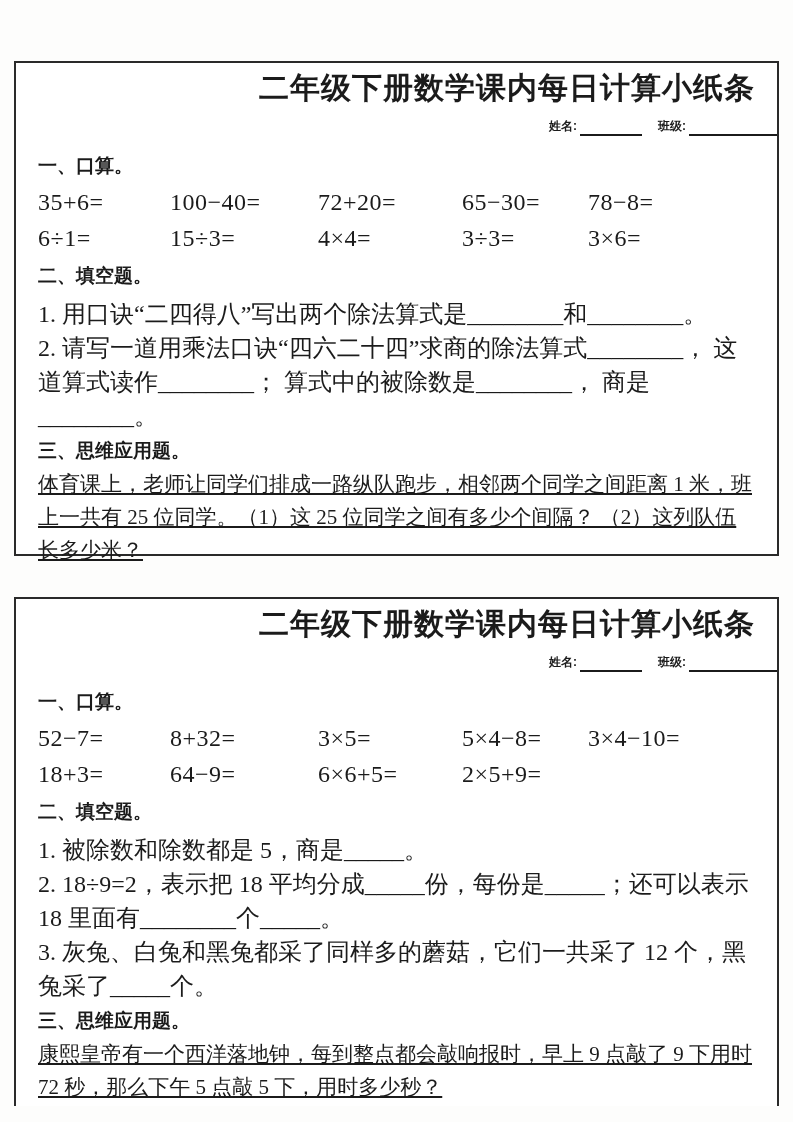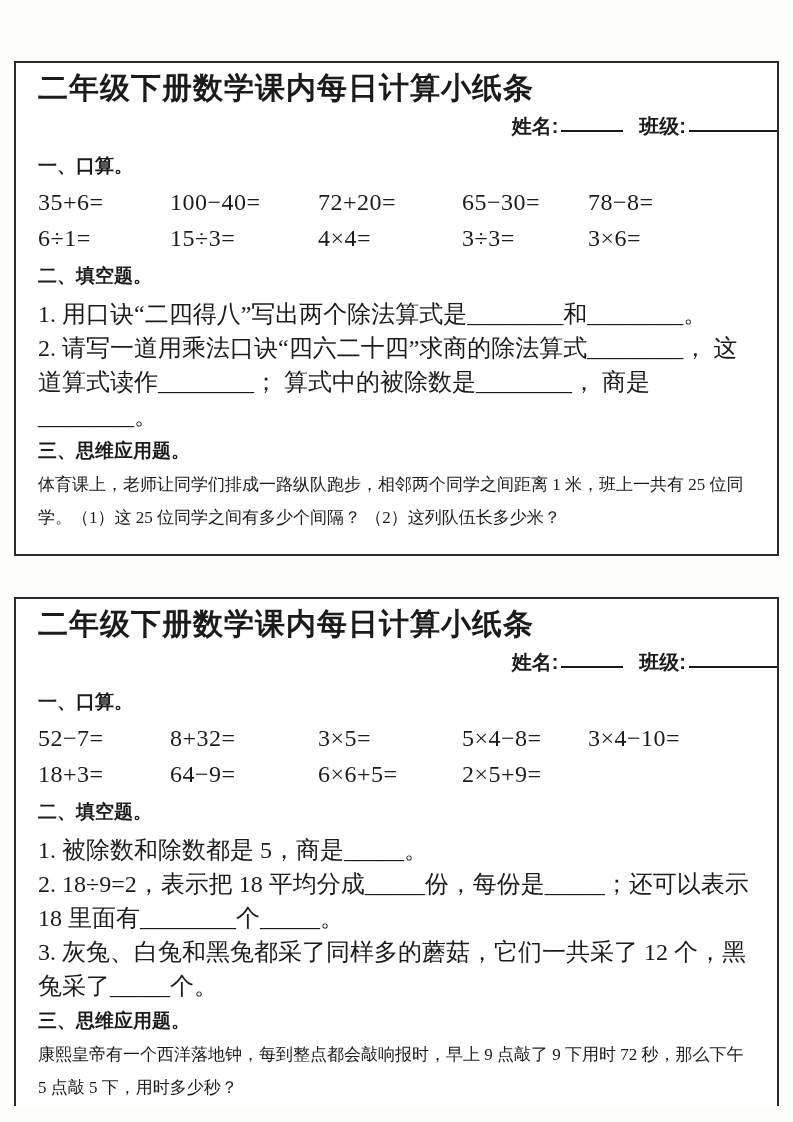--- a/index.html
+++ b/index.html
@@ -10,28 +10,28 @@
   }
   .card {
     position:absolute; left:14px; width:765px; box-sizing:border-box;
     background:#ffffff; border:2px solid #2a2a2a;
     padding:4px 22px 0 22px;
   }
   .card-1 { top:61px; height:495px; }
   .card-2 { top:597px; height:509px; border-bottom:none; }
 
   .title {
-    margin:2px 0 0 0; text-align:left;
+    margin:2px 0 0 0; text-align:right;
     font-family:"Liberation Sans","DejaVu Sans",sans-serif;
     font-size:30px; line-height:38px; font-weight:700; letter-spacing:1px;
   }
   .name-line {
-    margin-top:9px; display:flex; justify-content:flex-end; align-items:flex-start;
+    margin-top:9px; display:flex; justify-content:flex-end; align-items:flex-end;
     font-family:"Liberation Sans","DejaVu Sans",sans-serif;
-    font-size:20px; font-weight:700; line-height:20px; white-space:nowrap;
+    font-size:12px; font-weight:700; line-height:20px; white-space:nowrap;
   }
   .blank-line { display:inline-block; border-bottom:2px solid #1b1b1b; height:14px; }
   .name-blank  { width:62px; margin:0 16px 0 3px; }
   .class-blank { width:88px; margin-left:3px; margin-right:-22px; }
 
   .heading {
     margin:0; font-family:Liberation Mono, monospace;
     font-size:19px; line-height:25px; font-weight:700;
   }
   .h-oral  { margin-top:19px; }
@@ -39,21 +39,21 @@
   .h-apply { margin-top:7px; }
 
   .oral-row {
     display:grid; grid-template-columns:132px 148px 144px 126px 1fr;
     font-size:24px; line-height:27px; margin-top:9px; letter-spacing:0.5px;
   }
   .oral-cell { white-space:nowrap; }
 
   .fill { margin:0; font-size:24px; line-height:34px; }
   .fill-first { margin-top:7px; }
-  .problem { margin:3px 0 0 0; font-size:17px; line-height:33px; }
+  .problem { margin:3px 0 0 0; font-size:21px; line-height:33px;text-decoration:underline; }
 </style>
 </head>
 <body>
 
 <section class="card card-1">
   <h1 class="title">二年级下册数学课内每日计算小纸条</h1>
 
   <div class="name-line">
     <span>姓名:</span>
     <span class="blank-line name-blank"></span>

